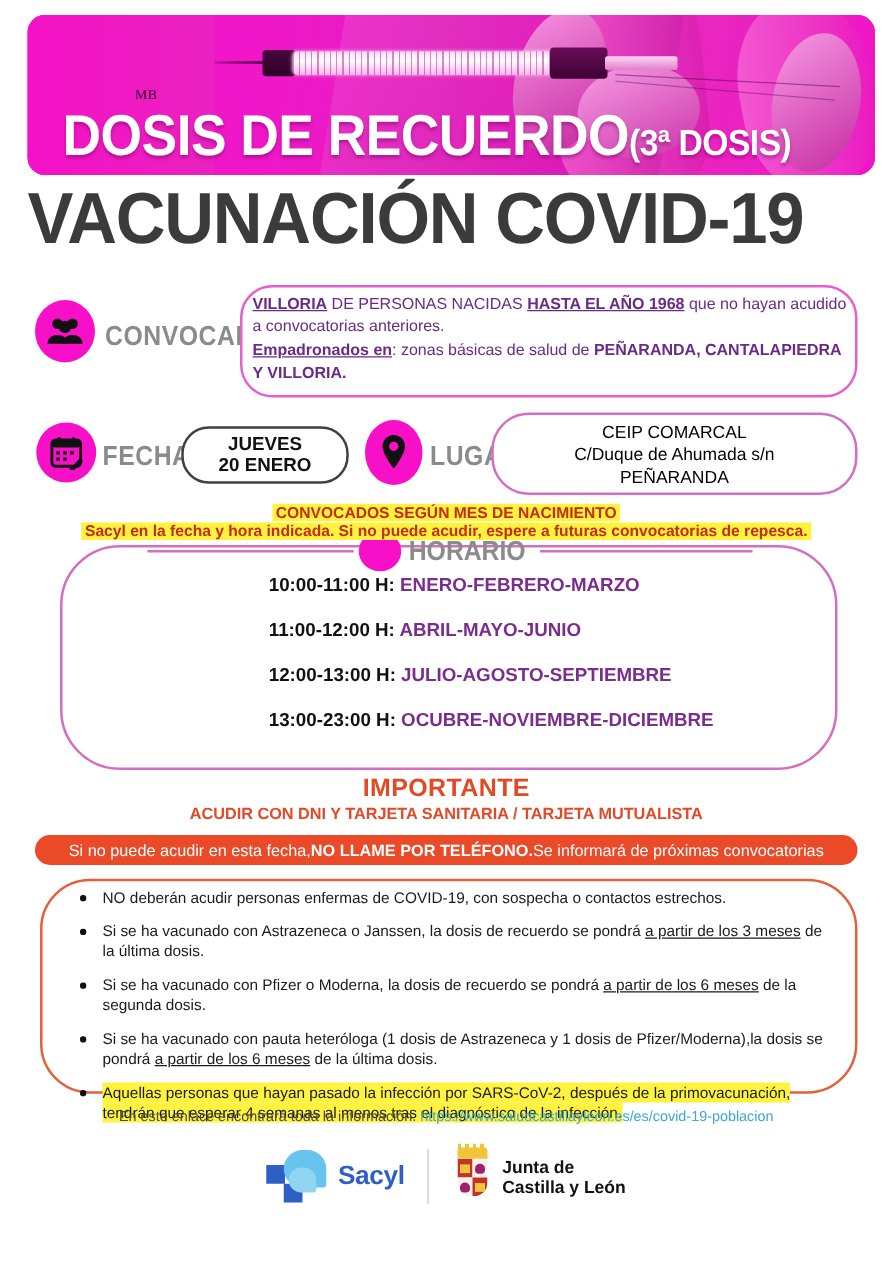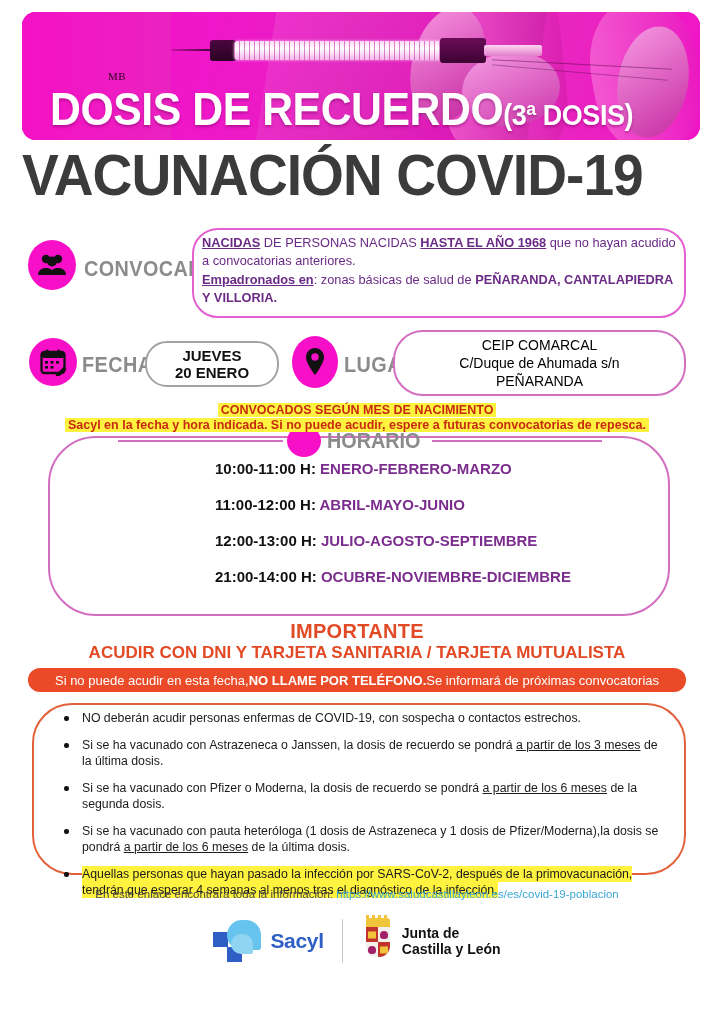--- a/index.html
+++ b/index.html
@@ -88,21 +88,21 @@
 
   .conv-text{
     position:absolute;left:202px;top:234px;width:480px;
     color:#6a2a86;font-size:12.8px;line-height:17.5px;
     font-family:"Liberation Sans Narrow","Liberation Sans",sans-serif;
   }
   .conv-text u{text-decoration:underline;font-weight:bold;}
   .conv-text b{font-weight:bold;}
 
   .date-pill{position:absolute;left:145px;top:341px;width:130px;height:42px;
-    border:2px solid #a3a3a3;border-radius:22px;background:#fff;
+    border:2px solid #404040;border-radius:22px;background:#fff;
     display:flex;flex-direction:column;align-items:center;justify-content:center;}
   .date-pill span{font-weight:bold;font-size:15px;color:#111;line-height:17px;
     font-family:"Liberation Sans",sans-serif;}
 
   .place-box{position:absolute;left:393px;top:330px;width:289px;height:62px;
     border:2px solid #d36fc0;border-radius:30px;background:#fff;
     display:flex;flex-direction:column;align-items:center;justify-content:center;}
   .place-box span{font-size:14px;color:#000000;line-height:18px;
     font-family:"Liberation Sans",sans-serif;}
 
@@ -126,21 +126,21 @@
   .sched-row{margin-bottom:19px;font-weight:bold;font-size:15px;white-space:nowrap;
     font-family:"Liberation Sans Narrow","Liberation Sans",sans-serif;}
   .sched-row .t{color:#111;}
   .sched-row .m{color:#7b2d8e;}
 
   
   .imp-title{position:absolute;top:620px;width:100%;text-align:center;color:#e24a26;
     font-weight:bold;font-size:20px;letter-spacing:.3px;
     font-family:"Liberation Sans Narrow","Liberation Sans",sans-serif;}
   .imp-sub{position:absolute;top:643px;width:100%;text-align:center;color:#e24a26;
-    font-weight:bold;font-size:17px;
+    font-weight:bold;font-size:13px;
     font-family:"Liberation Sans Narrow","Liberation Sans",sans-serif;}
   .imp-bar{position:absolute;left:28px;top:668px;width:658px;height:24px;
     background:#ea4a27;border-radius:13px;color:#fff;display:flex;align-items:center;
     justify-content:center;font-size:13px;
     font-family:"Liberation Sans Narrow","Liberation Sans",sans-serif;}
   .imp-bar b{font-weight:bold;}
 
   
   .blist-box{position:absolute;left:32px;top:703px;width:650px;height:168px;
     border:2px solid #e2613b;border-radius:40px;background:#fff;}
@@ -227,21 +227,21 @@
     <circle cx="9" cy="6" r="4.2" fill="#111"></circle>
       <circle cx="21" cy="6" r="4.2" fill="#111"></circle>
     <circle cx="15" cy="8.5" r="5" fill="#111"></circle>
     <path d="M1 22c0-4.4 3.6-7 8-7s8 2.6 8 7z" fill="#111"></path>
     <path d="M13 22c0-4.4 3.6-7 8-7s8 2.6 8 7z" fill="#111"></path>
   </svg>
 </div>
 <div class="lbl" style="left:84px;top:256px;">CONVOCADOS</div>
 <div class="rbox rbox-pink" style="left:192px;top:228px;width:490px;height:86px;"></div>
 <div class="conv-text">
-  <div><u>NACIDAS</u><span> DE PERSONAS NACIDAS </span><u>HASTA EL AÑO 1968</u><span> que no hayan acudido a convocatorias anteriores.</span></div>
+  <div><u>VILLORIA</u><span> DE PERSONAS NACIDAS </span><u>HASTA EL AÑO 1968</u><span> que no hayan acudido a convocatorias anteriores.</span></div>
   <div style="margin-top:2px;"><u>Empadronados en</u><span>: zonas básicas de salud de </span><b>PEÑARANDA, CANTALAPIEDRA Y VILLORIA.</b></div>
 </div>
 
 <div class="badge" style="left:29px;top:338px;width:48px;height:48px;">
   <svg width="28" height="28" viewBox="0 0 28 28">
     <rect x="2.5" y="4" width="23" height="21" rx="3" fill="none" stroke="#111" stroke-width="2.3"></rect>
     <rect x="2.5" y="4" width="23" height="6" rx="3" fill="#111"></rect>
     <rect x="7" y="1.5" width="2.6" height="5" rx="1.2" fill="#111"></rect>
     <rect x="18.4" y="1.5" width="2.6" height="5" rx="1.2" fill="#111"></rect>
     <g fill="#111">
@@ -285,21 +285,21 @@
   </div>
   <div class="sched-row">
     <span class="t">11:00-12:00 H:</span>
     <span class="m">ABRIL-MAYO-JUNIO</span>
   </div>
   <div class="sched-row">
     <span class="t">12:00-13:00 H:</span>
     <span class="m">JULIO-AGOSTO-SEPTIEMBRE</span>
   </div>
   <div class="sched-row">
-    <span class="t">21:00-14:00 H:</span>
+    <span class="t">13:00-23:00 H:</span>
     <span class="m">OCUBRE-NOVIEMBRE-DICIEMBRE</span>
   </div>
 </div>
 
 <div class="ynote ynote1">
   <span>CONVOCADOS SEGÚN MES DE NACIMIENTO</span>
 </div>
 <div class="ynote ynote2">
   <span>Sacyl en la fecha y hora indicada. Si no puede acudir, espere a futuras convocatorias de repesca.</span>
 </div>

